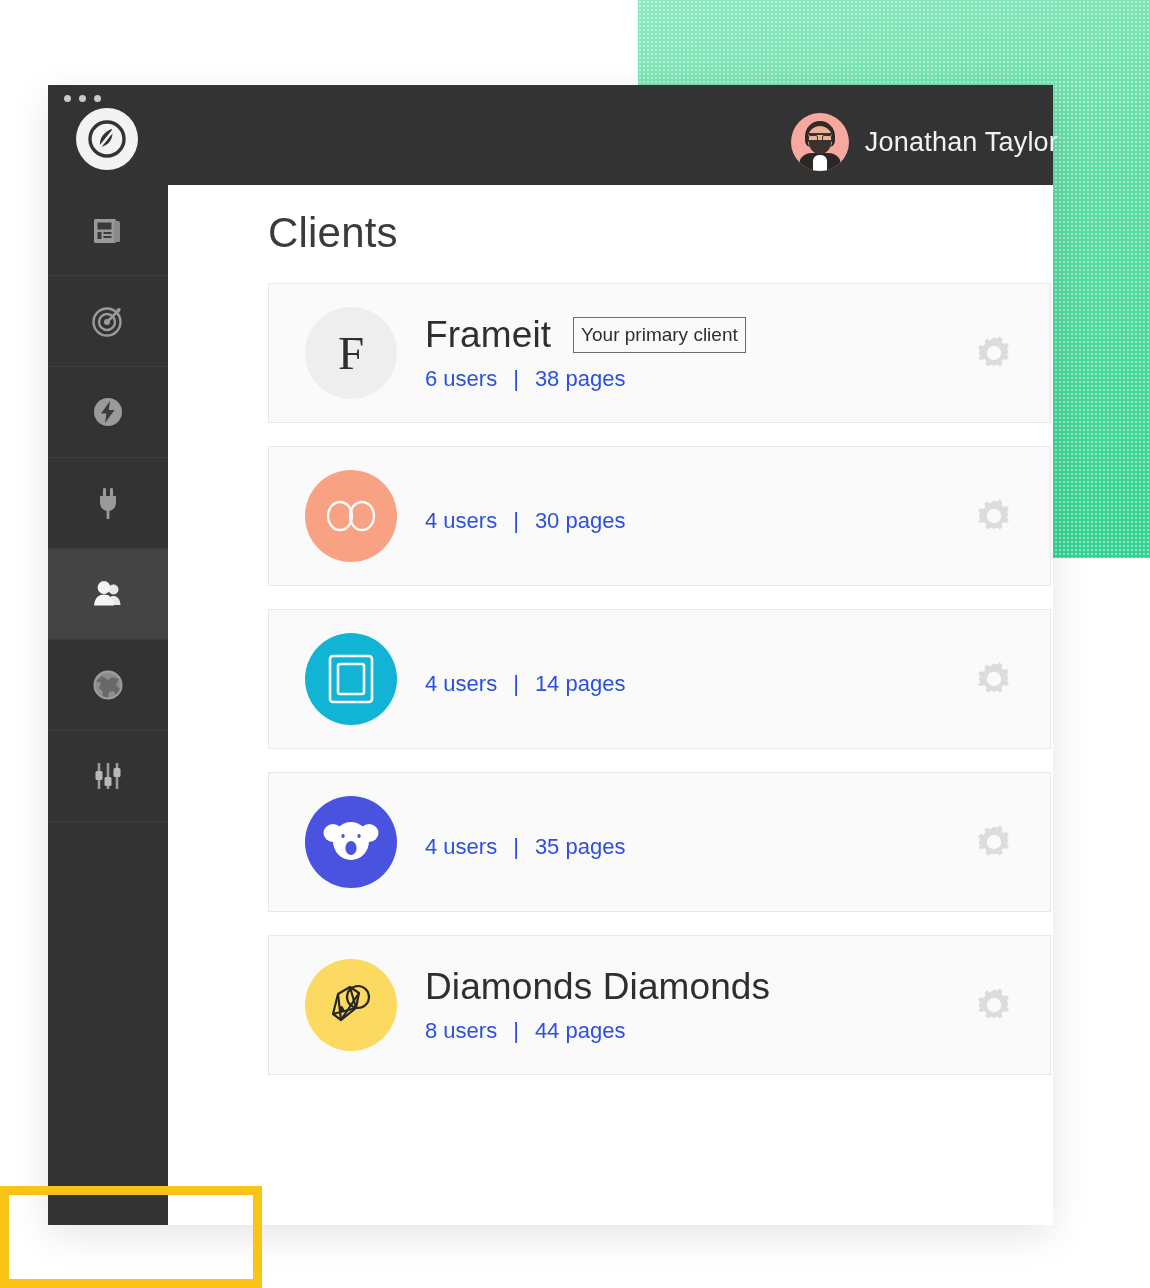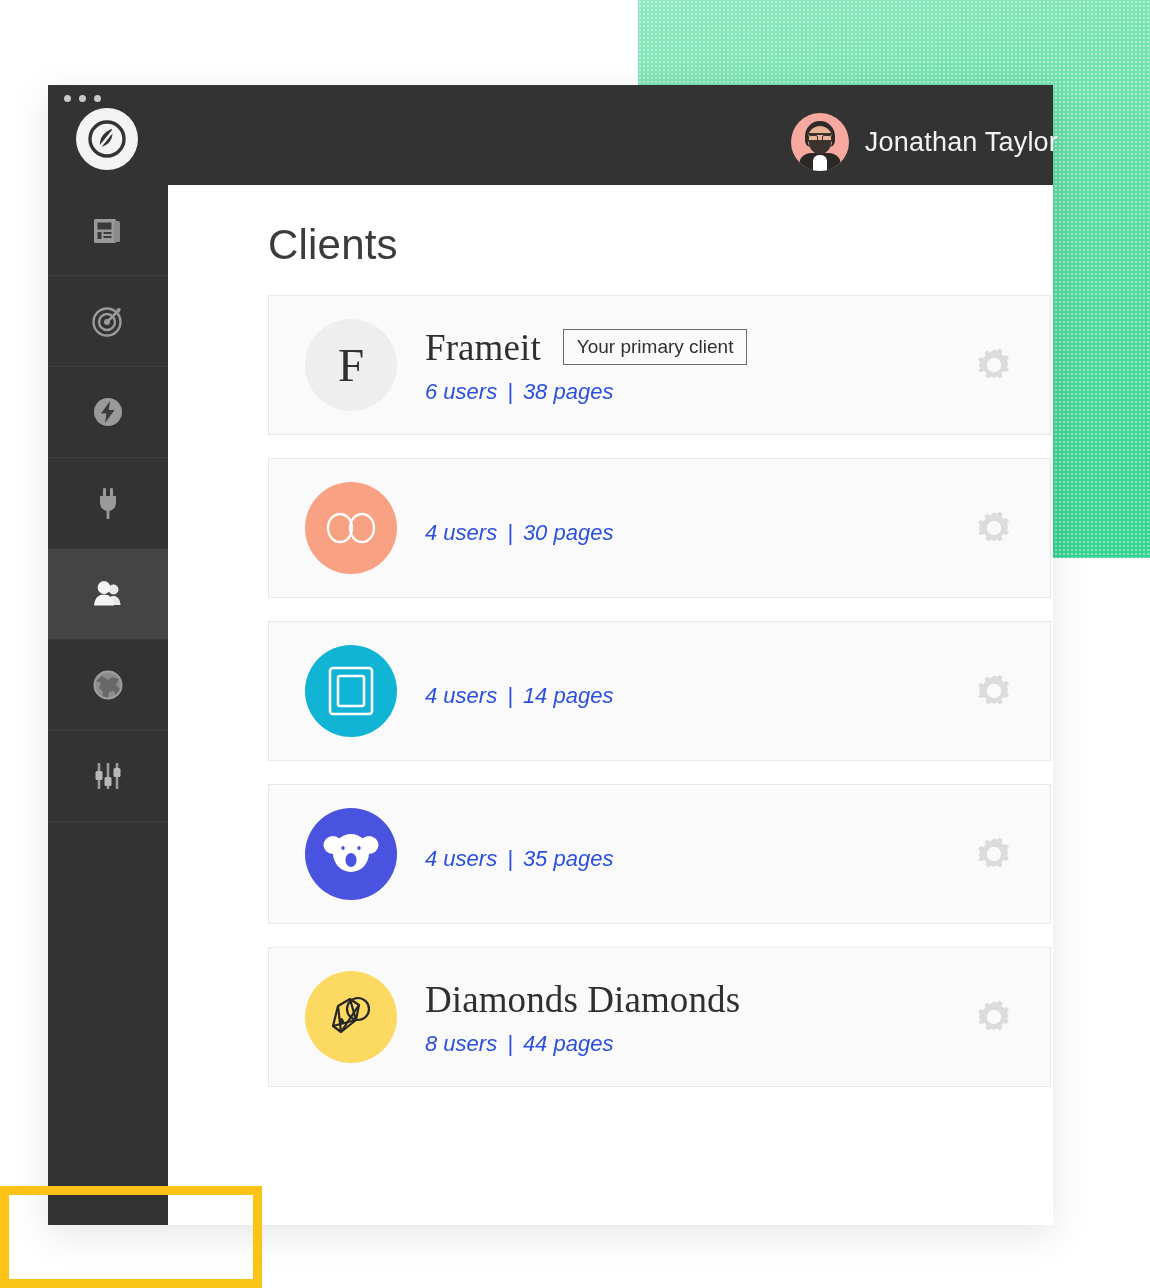--- a/index.html
+++ b/index.html
@@ -202,21 +202,21 @@
     position: absolute;
     left: 120px;
     top: 100px;
     width: 885px;
     height: 1040px;
     background: #ffffff;
     overflow: hidden;
     z-index: 14;
   }
   .page-title {
-    margin: 36px 0 0 100px;
+    margin: 24px 0 0 100px;
     font-size: 42px;
     font-weight: 400;
     color: #3b3b3b;
     letter-spacing: .2px;
   }
 
   .card-list {
     margin: 26px 0 0 100px;
     width: 783px;
   }
@@ -249,40 +249,38 @@
     display: flex;
     align-items: center;
     gap: 22px;
   }
   .client-name {
     font-size: 37px;
     color: #2f2f2f;
     font-weight: 400;
     letter-spacing: .1px;
     white-space: nowrap;
-    font-family: Liberation Serif, serif;
   }
   .primary-badge {
     border: 1px solid #6b6b6b;
     color: #2f2f2f;
     font-size: 19px;
-    padding: 7px 13px 8px;
+    padding: 7px 7px 8px;
     white-space: nowrap;
     line-height: 1;
     background: #fafafa;
   }
   .client-meta {
     margin-top: 10px;
     font-size: 22px;
     color: #2b50e0;
     display: flex;
     align-items: center;
-    gap: 10px;
+    gap: 16px;
     white-space: nowrap;
-    font-style: italic;
   }
   .client-meta .sep { color: #2b50e0; }
   .gear-btn {
     margin-right: 32px;
     width: 48px; height: 48px;
     flex: none;
     display: flex; align-items: center; justify-content: center;
     background: none; border: none; padding: 0;
     cursor: pointer;
   }

